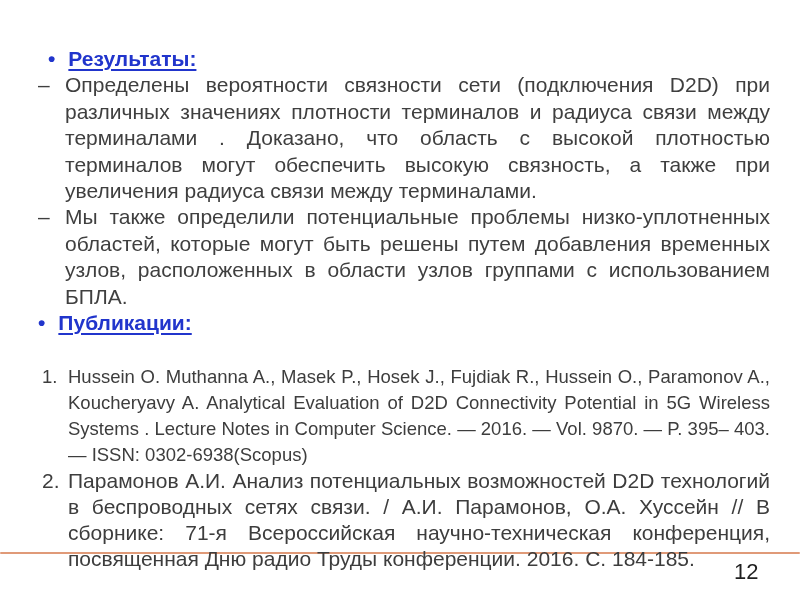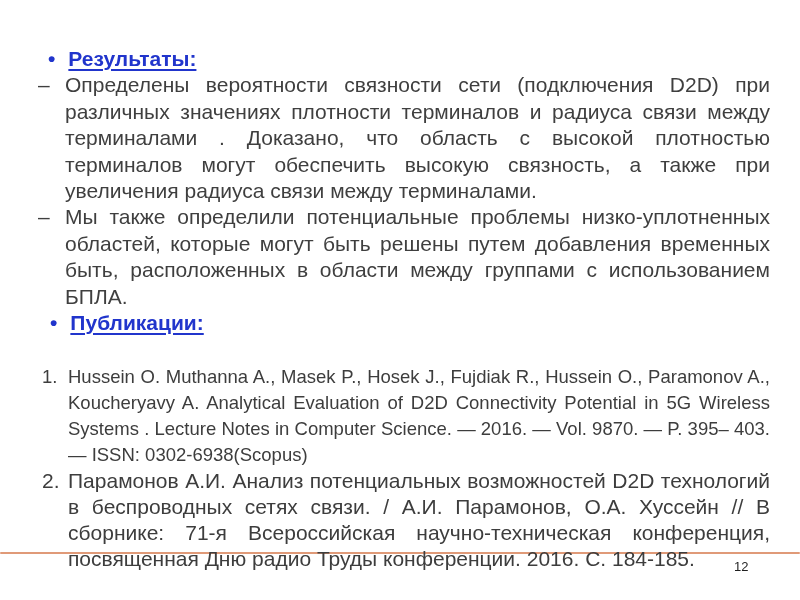--- a/index.html
+++ b/index.html
@@ -33,21 +33,21 @@
 
   
   .results {
     padding: 46px 30px 0 38px;
     color: var(--body-text);
     font-size: 21px;
     line-height: 26.4px;
   }
   .heading-row { white-space: nowrap; }
   .results-heading { padding-left: 10px; }
-  .pubs-heading { padding-left: 0; margin-left: 12px; }
+  .pubs-heading { padding-left: 0; }
   .bullet {
     color: var(--accent-blue);
     font-weight: bold;
     margin-right: 13px;
     font-size: 21px;
   }
   .heading-text {
     color: var(--accent-blue);
     font-weight: bold;
     text-decoration: underline;
@@ -82,21 +82,21 @@
   .pub-num {
     position: absolute;
     left: 0;
     top: 0;
   }
 
   .page-number {
     position: absolute;
     left: 734px;
     top: 559px;
-    font-size: 13px;
+    font-size: 22px;
     color: #1f1f1f;
     z-index: 2;
   }
 </style>
 </head>
 <body>
 
 <div class="slide">
 
   <div class="divider-line"></div>
@@ -107,21 +107,21 @@
 
       <div class="heading-row results-heading">
         <span class="bullet">•</span><span class="heading-text">Результаты:</span>
       </div>
 
       <div class="r-item">
         <span class="dash-marker">–</span><span>Определены вероятности связности сети (подключения D2D) при различных значениях плотности терминалов и радиуса связи между терминалами . Доказано, что область с высокой плотностью терминалов могут обеспечить высокую связность, а также при увеличения радиуса связи между терминалами.</span>
       </div>
 
       <div class="r-item">
-        <span class="dash-marker">–</span><span>Мы также определили потенциальные проблемы низко-уплотненных областей, которые могут быть решены путем добавления временных быть, расположенных в области между группами с использованием БПЛА.</span>
+        <span class="dash-marker">–</span><span>Мы также определили потенциальные проблемы низко-уплотненных областей, которые могут быть решены путем добавления временных узлов, расположенных в области узлов группами с использованием БПЛА.</span>
       </div>
 
       <div class="heading-row pubs-heading">
         <span class="bullet">•</span><span class="heading-text">Публикации:</span>
       </div>
 
     </section>
 
     <ol class="pubs">
       <li class="pub-item pub-en">

